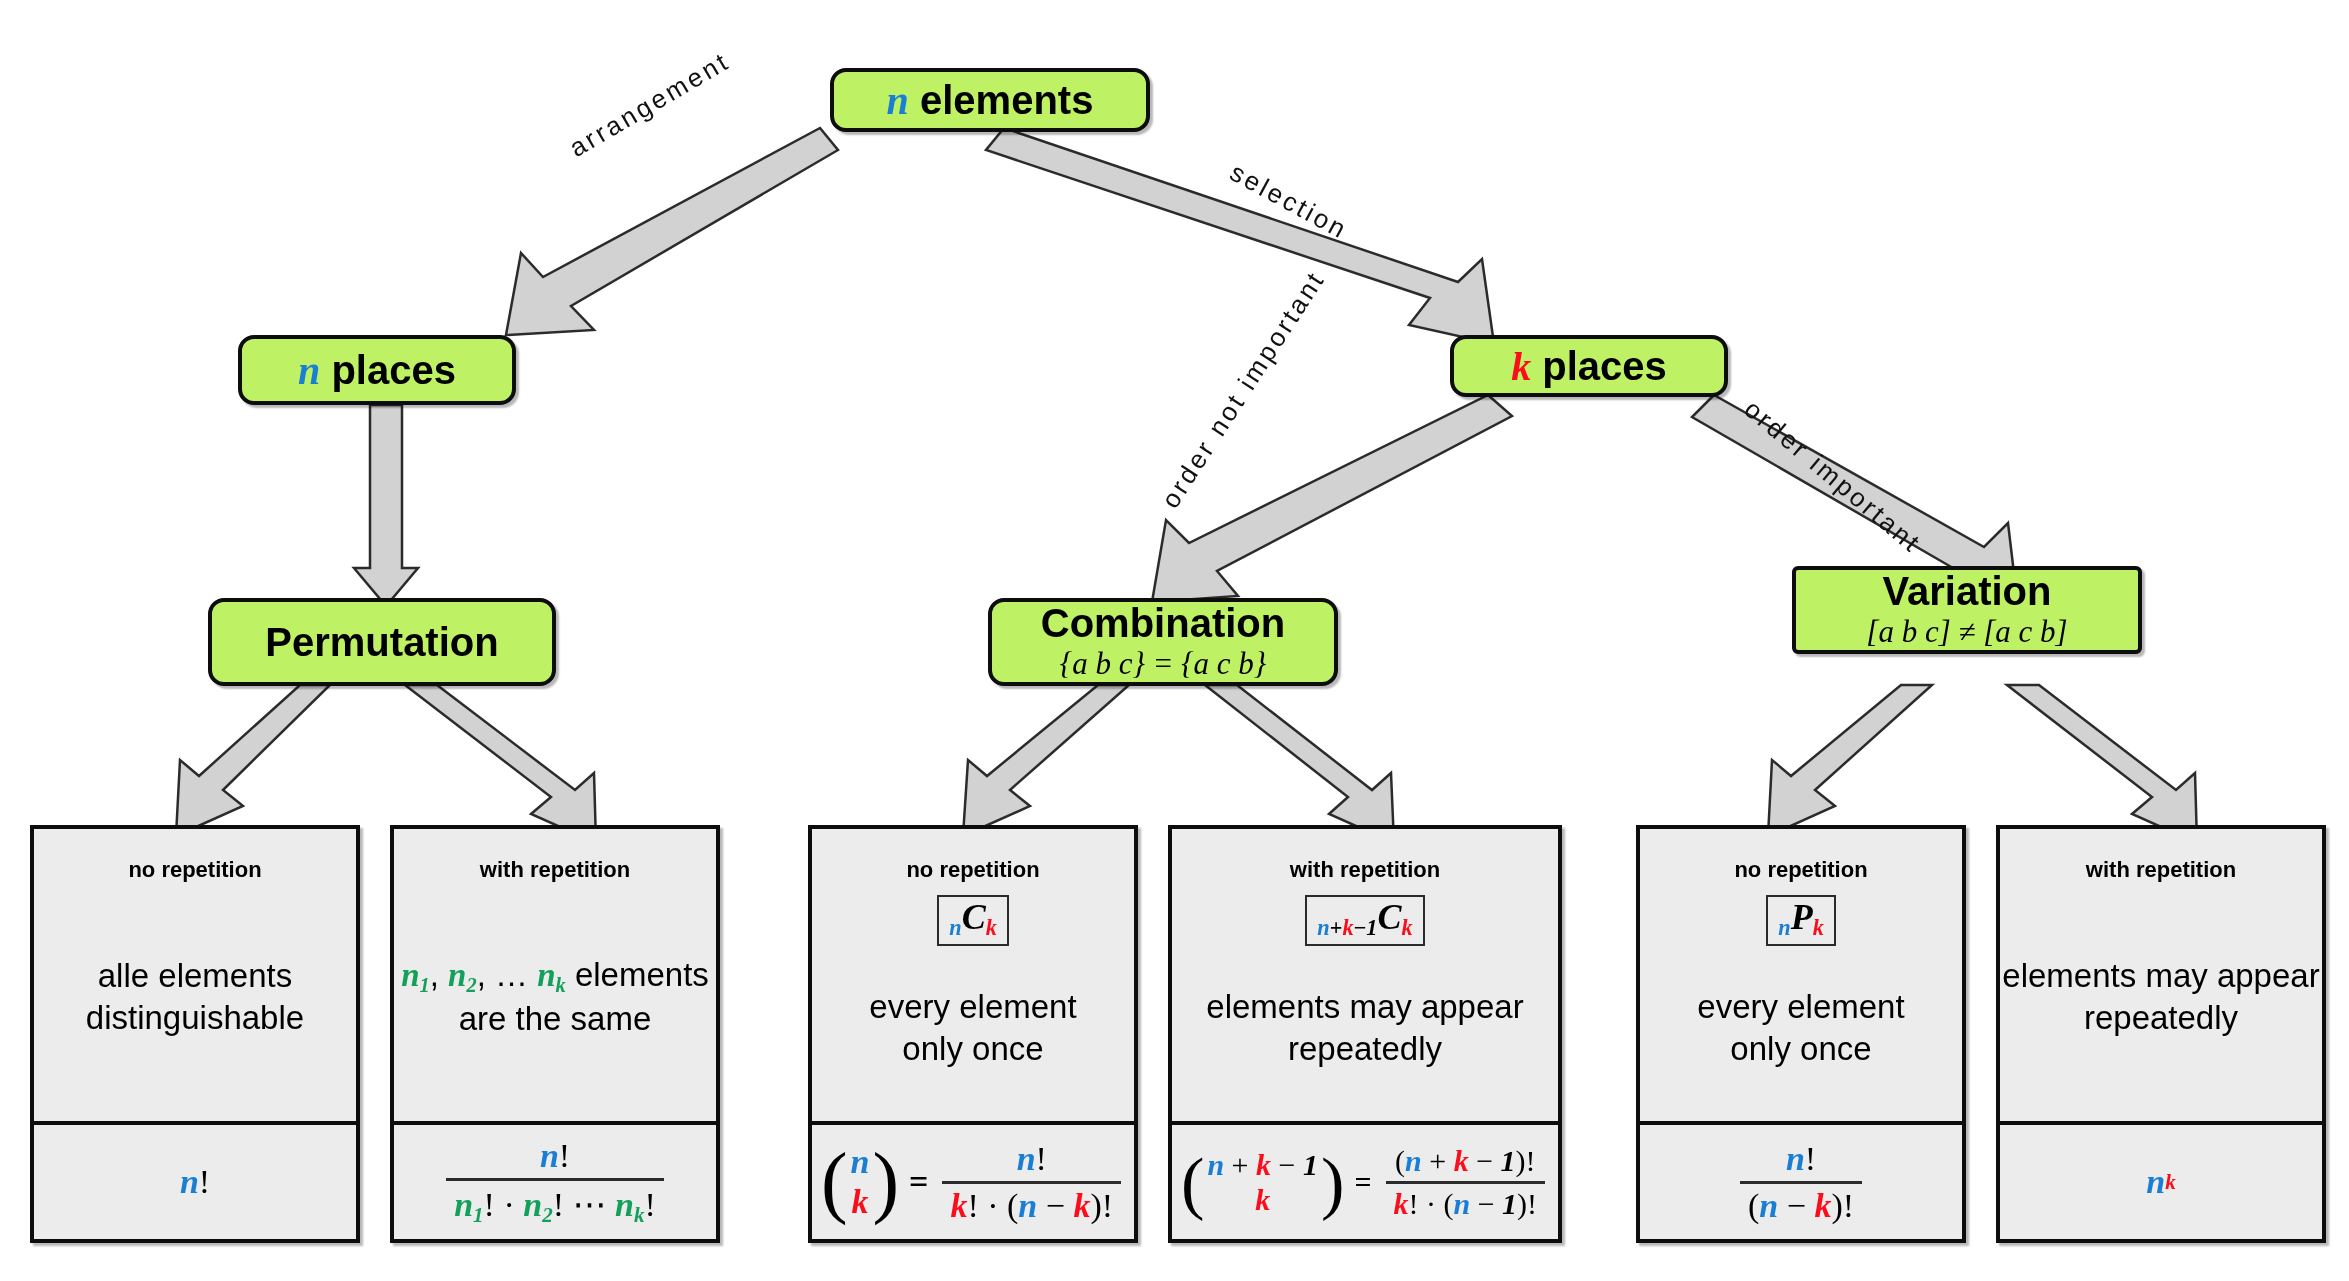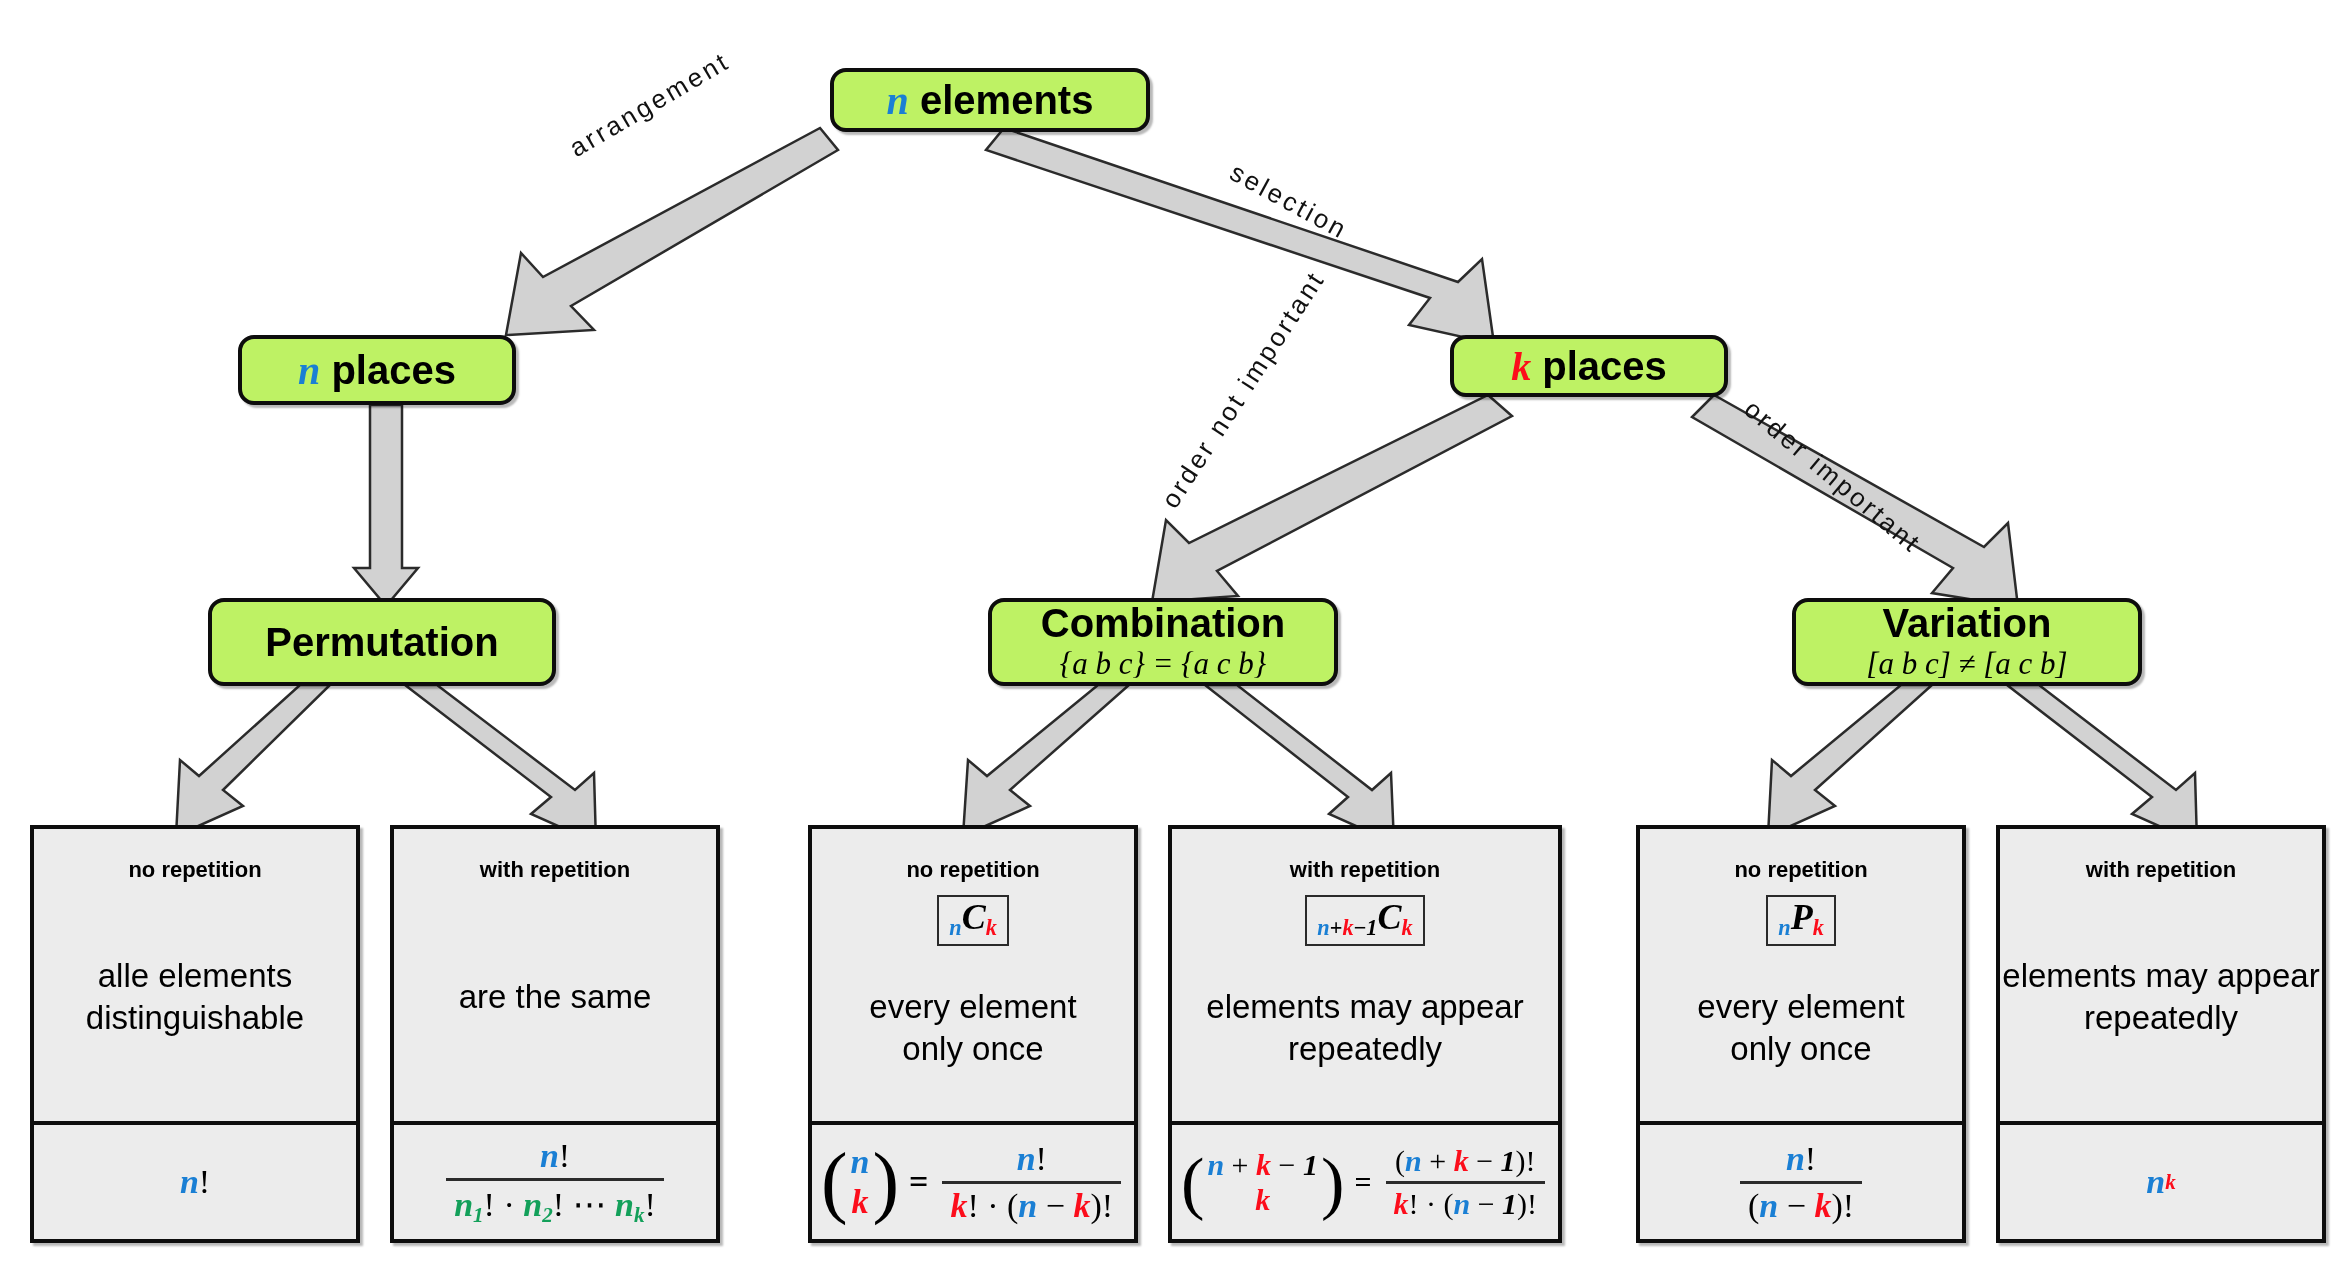--- a/index.html
+++ b/index.html
@@ -240,21 +240,21 @@
 
   <div class="node" style="left:208px; top:598px; width:348px; height:88px;">
     <div class="title">Permutation</div>
   </div>
 
   <div class="node" style="left:988px; top:598px; width:350px; height:88px;">
     <div class="title">Combination</div>
     <div class="subtitle">{a b c} = {a c b}</div>
   </div>
 
-  <div class="node" style="left:1792px; top:598px; width:350px; height:88px;">
+  <div class="node" style="left:1792px; top:566px; width:350px; height:88px;border-radius:6px;">
     <div class="title">Variation</div>
     <div class="subtitle">[a b c] ≠ [a c b]</div>
   </div>
 
   <div class="card" style="left:30px; top:825px; width:330px; height:418px;">
     <div class="upper">
       <div class="head">no repetition</div>
       <div class="desc">
         <div class="line">alle elements</div>
         <div class="line">distinguishable</div>
@@ -263,20 +263,23 @@
     <div class="formula">
       <span class="mi blue">n</span>
         <span>!</span>
     </div>
   </div>
 
   <div class="card" style="left:390px; top:825px; width:330px; height:418px;">
     <div class="upper">
       <div class="head">with repetition</div>
       <div class="desc">
+        <div class="line">
+          <span class="mi green">n<span class="sub">1</span></span><span>,&nbsp;</span><span class="mi green">n<span class="sub">2</span></span><span>,&nbsp;…&nbsp;</span><span class="mi green">n<span class="sub">k</span></span><span>&nbsp;elements</span>
+        </div>
         <div class="line">are the same</div>
       </div>
     </div>
     <div class="formula">
       <span class="frac">
         <span class="num"><span class="mi blue">n</span>!</span>
         <span class="den"><span class="mi green">n<span class="sub">1</span></span>!&nbsp;·&nbsp;<span class="mi green">n<span class="sub">2</span></span>!&nbsp;⋯&nbsp;<span class="mi green">n<span class="sub">k</span></span>!</span>
       </span>
     </div>
   </div>

